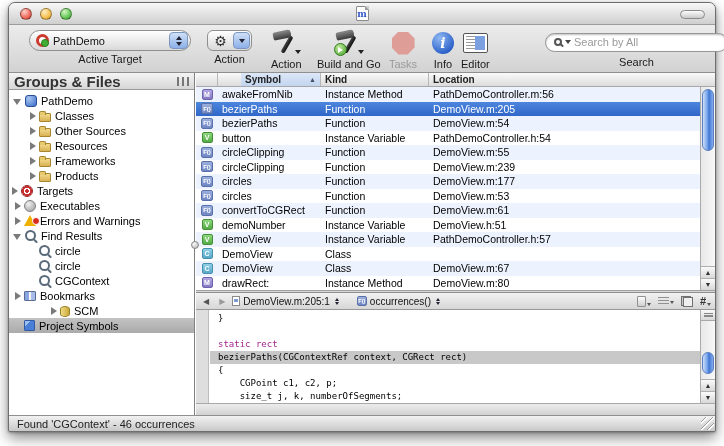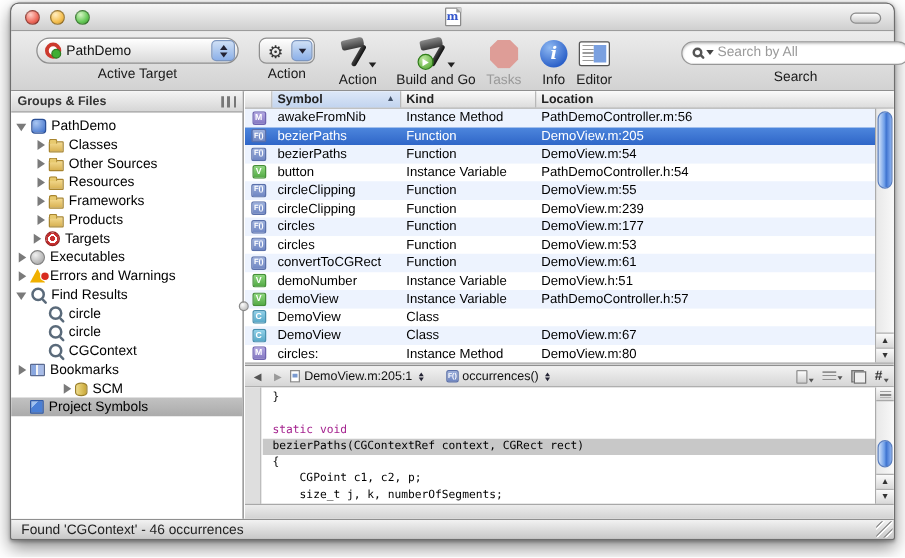--- a/index.html
+++ b/index.html
@@ -104,21 +104,21 @@
     font-family:"Liberation Sans", sans-serif; min-width:0; }
   .searchfield input::placeholder { color:#9a9a9a; }
 
   
   .content { position:absolute; left:0; top:70px; right:0; height:342px; background:#fff; }
 
   
   .sidebar { position:absolute; left:0; top:0; width:186px; height:100%; border-right:1px solid #7f7f7f; background:#fff; }
   .sidebar-header { height:17px; background:linear-gradient(#f4f4f4,#d6d6d6); border-bottom:1px solid #9a9a9a;
     display:flex; align-items:center; padding:0 5px; }
-  .sidebar-header .hlabel { font-size:10px; font-weight:bold; color:#333; flex:1; }
+  .sidebar-header .hlabel { font-size:15px; font-weight:bold; color:#333; flex:1; }
   .split-ctl { width:12px; height:9px;
     background:repeating-linear-gradient(90deg,#777 0 2px, transparent 2px 5px); }
   .tree { padding-top:3px; }
   .tree-row { height:15px; display:flex; align-items:center; font-size:11px; color:#000; white-space:nowrap; }
   .tree-row.sel { background:linear-gradient(#c2c2c2,#ababab); }
   .tri { width:9px; flex:none; display:inline-block; margin-right:2px; }
   .tri-closed { width:0; height:0; border-top:4px solid transparent; border-bottom:4px solid transparent;
     border-left:6px solid #7a7a7a; margin-left:2px; margin-right:3px; }
   .tri-open { width:0; height:0; border-left:4px solid transparent; border-right:4px solid transparent;
     border-top:6px solid #7a7a7a; margin-right:4px; margin-top:2px; }
@@ -148,21 +148,21 @@
   .pane-splitter-dot { position:absolute; left:182px; top:168px; width:8px; height:8px; border-radius:50%;
     background:radial-gradient(circle at 35% 30%, #fdfdfd, #b0b0b0); border:1px solid #8a8a8a; z-index:5; }
 
   
   .main { position:absolute; left:187px; top:0; right:0; height:100%; background:#fff; }
   .thead { position:absolute; left:0; top:0; right:0; height:14px; display:grid;
     grid-template-columns:22px 103px 108px 1fr;
     background:linear-gradient(#fafafa,#dcdcdc); border-bottom:1px solid #a8a8a8; }
   .hcell { font-size:10px; font-weight:bold; color:#222; padding:0 4px; display:flex; align-items:center;
     border-right:1px solid #b8b8b8; overflow:hidden; }
-  .hcell.sorted { background:linear-gradient(#dde8f8,#c2d4ef); }
+  .hcell.sorted { background:linear-gradient(#dde8f8,#c2d4ef);margin-left:23px; }
   .sort-arrow { margin-left:auto; font-size:7px; color:#44536a; }
   .tbody { position:absolute; left:0; top:14px; right:15px; height:244px; overflow:hidden; }
   .trow { height:14.5px; display:grid; grid-template-columns:22px 103px 108px 1fr; align-items:center; background:#fff; }
   .trow.stripe { background:#edf3fe; }
   .trow.rsel { background:linear-gradient(#4d86dd,#2f66c8); color:#fff; }
   .cell { font-size:10.5px; padding:0 4px; white-space:nowrap; overflow:hidden; color:inherit; }
   .c-badge { display:flex; justify-content:center; padding:0; }
   .badge { min-width:11px; height:11px; border-radius:2px; color:#fff; font-size:7px; font-weight:bold;
     display:flex; align-items:center; justify-content:center; padding:0 1px; line-height:1; }
   .b-method   { background:linear-gradient(#b2a6e2,#8478c2); border:1px solid #6f63b0; }
@@ -370,21 +370,21 @@
             <div class="tree-row" style="padding-left: 19px;">
               <span class="tri tri-closed"></span>
               <span class="sicon i-folder"></span>
               <span class="tlabel">Frameworks</span>
             </div>
             <div class="tree-row" style="padding-left: 19px;">
               <span class="tri tri-closed"></span>
               <span class="sicon i-folder"></span>
               <span class="tlabel">Products</span>
             </div>
-            <div class="tree-row" style="padding-left: 16px; align-items: center;">
+            <div class="tree-row" style="padding-left: 1px; align-items: center;">
               <span class="tri tri-closed"></span>
               <span class="sicon i-target"></span>
               <span class="tlabel">Targets</span>
             </div>
             <div class="tree-row" style="padding-left: 4px;">
               <span class="tri tri-closed"></span>
               <span class="sicon i-executable"></span>
               <span class="tlabel">Executables</span>
             </div>
             <div class="tree-row" style="padding-left: 4px;">
@@ -548,21 +548,21 @@
                 <span class="badge b-class">C</span>
               </span>
               <span class="cell c-symbol">DemoView</span>
               <span class="cell c-kind">Class</span>
               <span class="cell c-location">DemoView.m:67</span>
             </div>
             <div class="trow">
               <span class="cell c-badge">
                 <span class="badge b-method">M</span>
               </span>
-              <span class="cell c-symbol">circles:</span>
+              <span class="cell c-symbol">drawRect:</span>
               <span class="cell c-kind">Instance Method</span>
               <span class="cell c-location">DemoView.m:80</span>
             </div>
           </div>
 
         <div class="vscroll">
           <span class="thumb"></span>
           <span class="sbtn up">▲</span>
           <span class="sbtn down">▼</span>
         </div>
@@ -605,21 +605,21 @@
               <span class="nav-drop"></span>
             </span>
           </span>
         </div>
 
         <div class="editor">
           <div class="gutter"></div>
           <div class="code">
               <div class="code-line">}</div>
               <div class="code-line"> </div>
-              <div class="code-line kw">static void</div>
+              <div class="code-line kw">static rect</div>
               <div class="code-line hl">bezierPaths(CGContextRef context, CGRect rect)</div>
               <div class="code-line">{</div>
               <div class="code-line">    CGPoint c1, c2, p;</div>
               <div class="code-line">    size_t j, k, numberOfSegments;</div>
             </div>
           <div class="escroll">
             <span class="split-btn"></span>
             <span class="thumb"></span>
             <span class="sbtn up">▲</span>
             <span class="sbtn down">▼</span>

